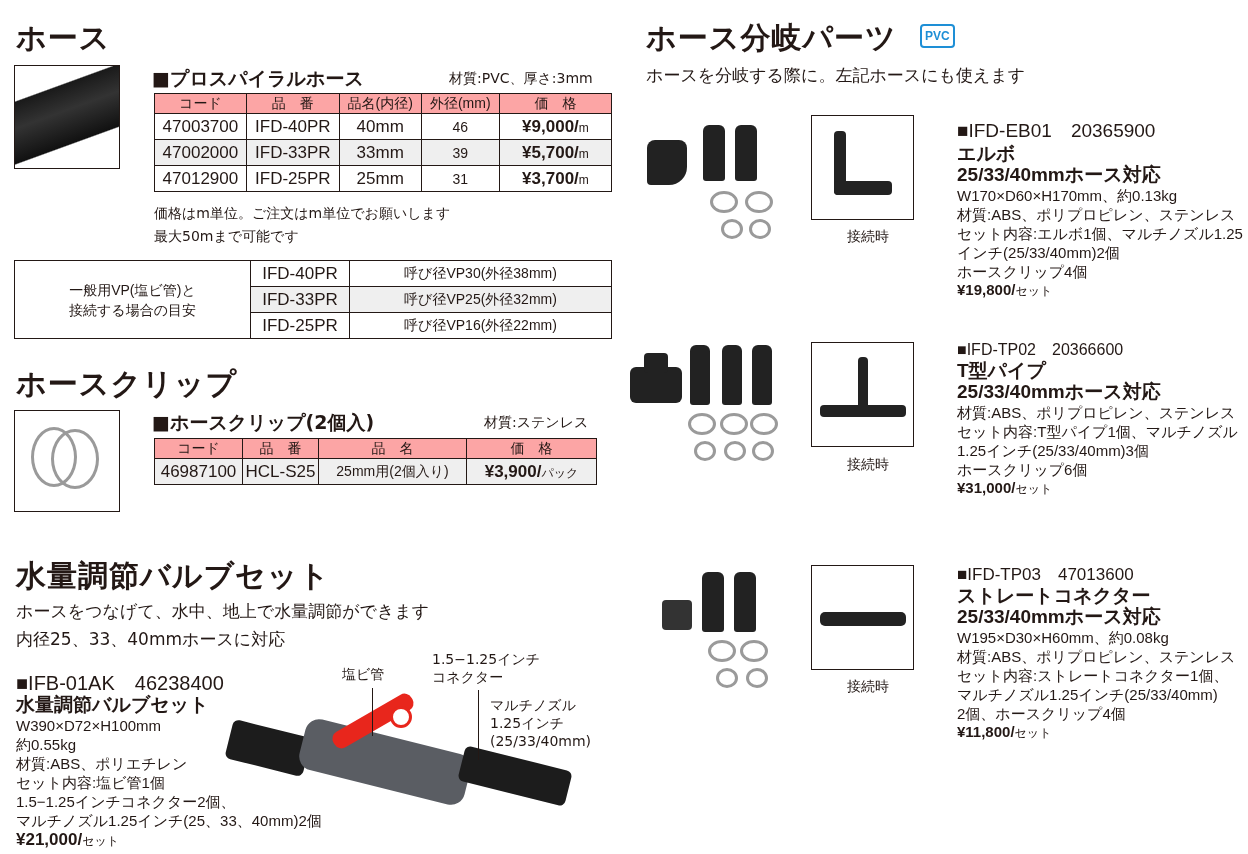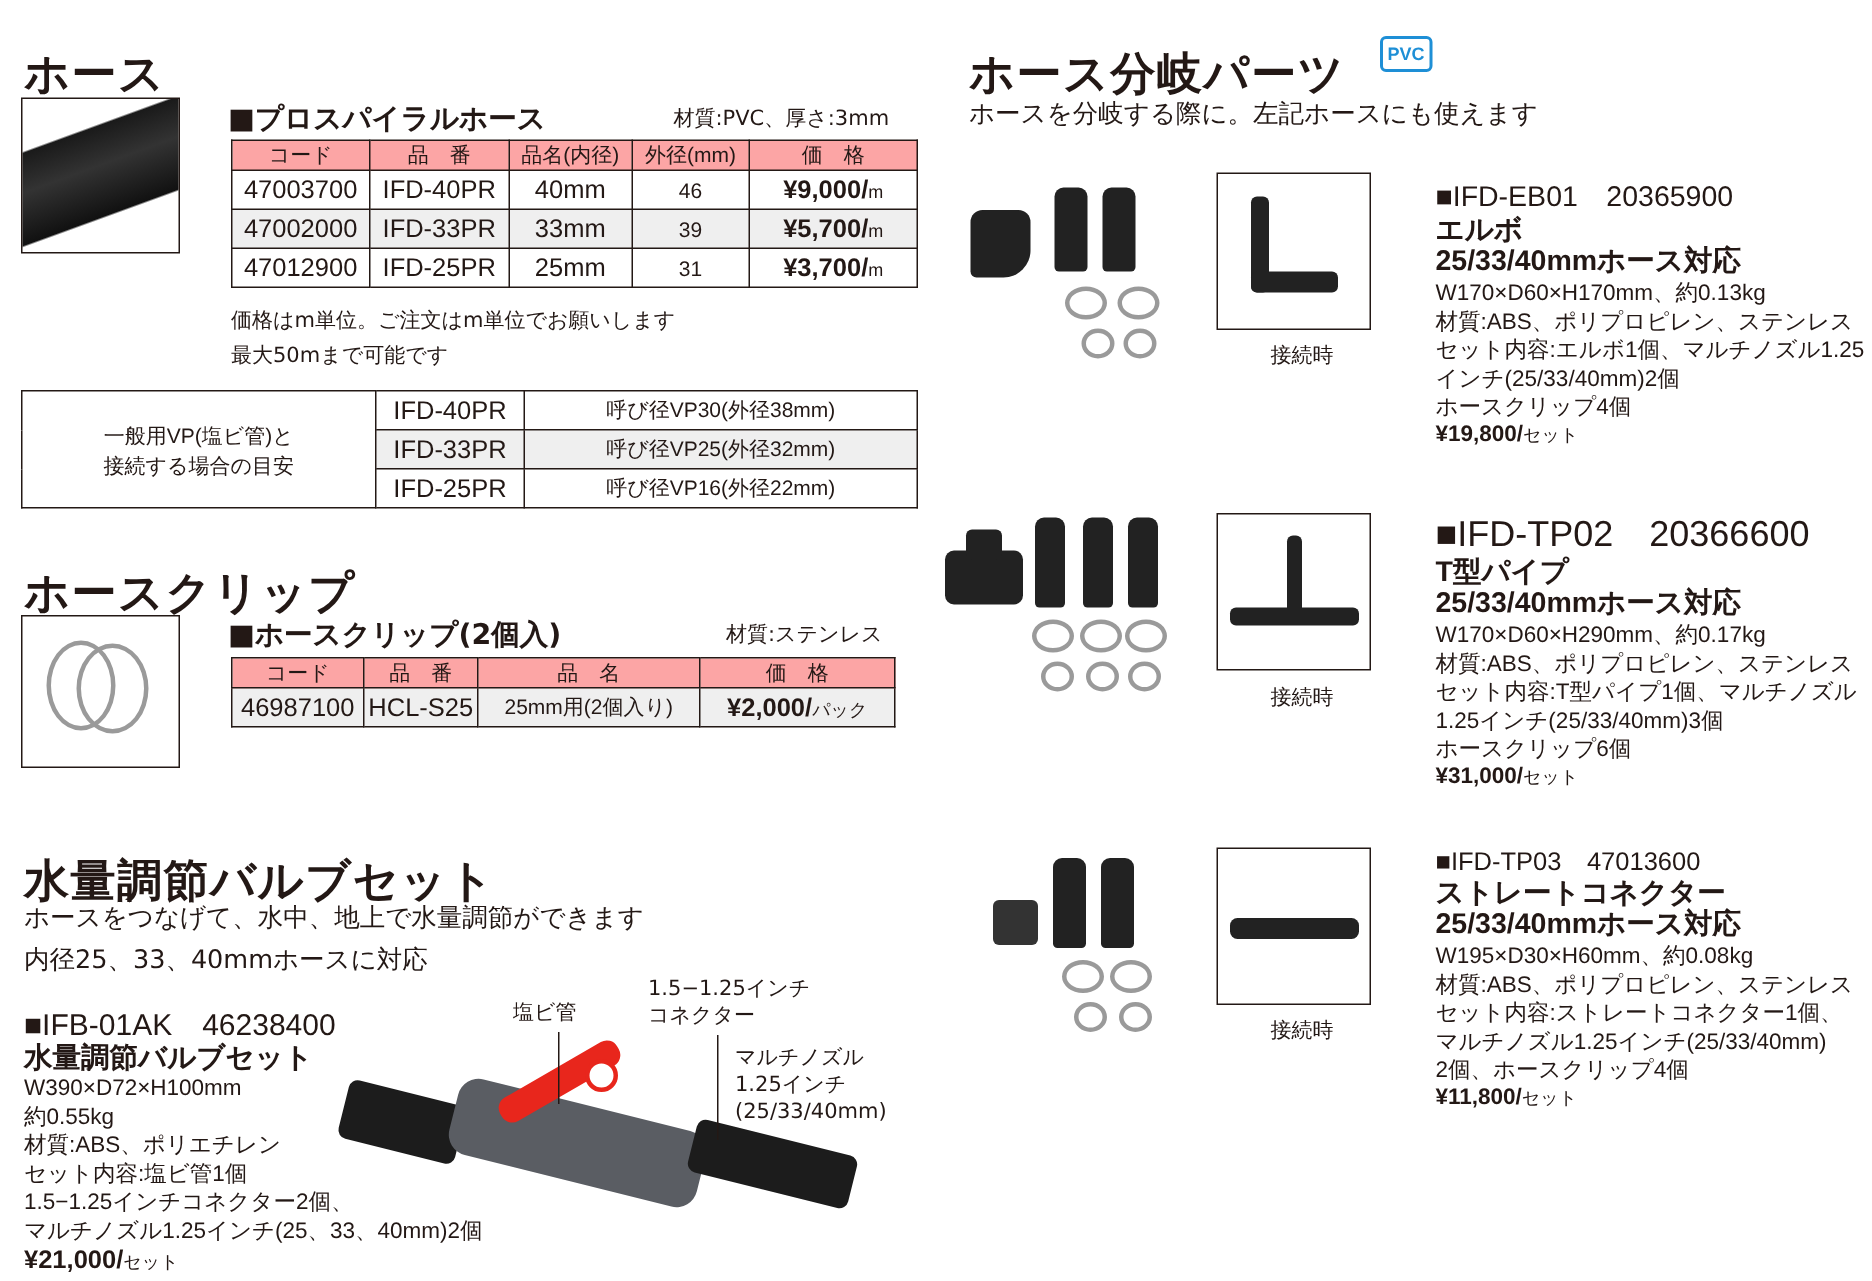--- a/index.html
+++ b/index.html
@@ -1,18 +1,18 @@
 <!DOCTYPE html>
 <html><head>
 <meta charset="utf-8">
 <style>
   * { box-sizing: border-box; margin: 0; padding: 0; }
   body { width: 1248px; height: 854px; background: #ffffff; font-family: "DejaVu Sans", sans-serif; color: #231815; position: relative; overflow: hidden; }
   .abs { position: absolute; }
-  .h1 { font-size: 30px; font-weight: bold; letter-spacing: 1px; margin-top: 11px; }
+  .h1 { font-size: 30px; font-weight: bold; letter-spacing: 1px; }
   .h2 { font-size: 19px; font-weight: bold; }
   .small { font-size: 14px; }
   .txt { font-size: 15px; line-height: 19px; }
   table { border-collapse: collapse; position: absolute; }
   td, th { border: 1px solid #231815; text-align: center; font-family: "Liberation Sans", sans-serif; }
   th { background: #fca5a5; font-weight: normal; font-size: 14px; height: 20px; }
   td { font-size: 17px; height: 26px; }
   td.bold, .bold { font-weight: bold; }
   tr.shade td { background: #efefef; }
   .unit { font-size: 12px; font-weight: normal; }
@@ -99,21 +99,21 @@
       <tr>
     <th style="width:88px">コード</th>
     <th style="width:76px">品　番</th>
     <th style="width:148px">品　名</th>
     <th>価　格</th>
   </tr>
   <tr class="shade">
     <td>46987100</td>
     <td>HCL-S25</td>
     <td style="font-size:14px">25mm用(2個入り)</td>
-    <td class="bold"><span>¥2,000/</span><span class="unit">パック</span></td>
+    <td class="bold"><span>¥3,900/</span><span class="unit">パック</span></td>
   </tr>
 </tbody>
   </table>
 
 <div class="abs h1" style="left:16px;top:556px;">水量調節バルブセット</div>
 <div class="abs" style="left:16px;top:600px;font-size:17px;">ホースをつなげて、水中、地上で水量調節ができます</div>
 <div class="abs" style="left:16px;top:628px;font-size:17px;">内径25、33、40mmホースに対応</div>
 <div class="abs h2" style="left:16px;top:670px;font-weight:normal;font-family:'Liberation Sans',sans-serif;font-size:20px;">■IFB-01AK　46238400</div>
 <div class="abs h2" style="left:16px;top:692px;">水量調節バルブセット</div>
 <div class="abs txt specs" style="left:16px;top:716px;">
@@ -188,24 +188,23 @@
   <div class="clip" style="left:66px;top:96px;width:22px;height:20px;"></div>
   <div class="clip" style="left:96px;top:96px;width:22px;height:20px;"></div>
   <div class="clip" style="left:124px;top:96px;width:22px;height:20px;"></div>
 </div>
 <div class="photo" style="left:811px;top:342px;width:103px;height:105px;">
   <div class="abs" style="left:46px;top:14px;width:10px;height:56px;background:#222;border-radius:4px;"></div>
   <div class="abs" style="left:8px;top:62px;width:86px;height:12px;background:#222;border-radius:4px;"></div>
 </div>
 <div class="abs small" style="left:847px;top:456px;">接続時</div>
 <div class="abs specs" style="left:957px;top:340px;">
-  <div style="font-size:24px;">■IFD-TP02　20366600</div>
+  <div style="font-size:16px;">■IFD-TP02　20366600</div>
   <div style="font-size:19px;font-weight:bold;line-height:20px;">T型パイプ</div>
   <div style="font-size:19px;font-weight:bold;line-height:22px;">25/33/40mmホース対応</div>
-  <div class="txt">W170×D60×H290mm、約0.17kg</div>
   <div class="txt">材質:ABS、ポリプロピレン、ステンレス</div>
   <div class="txt">セット内容:T型パイプ1個、マルチノズル</div>
   <div class="txt">1.25インチ(25/33/40mm)3個</div>
   <div class="txt">ホースクリップ6個</div>
   <div class="bold" style="font-size:15px;"><span>¥31,000/</span><span class="unit">セット</span></div>
 </div>
 
 <div class="abs" style="left:660px;top:568px;width:140px;height:130px;">
   <div class="abs" style="left:2px;top:32px;width:30px;height:30px;background:#333;border-radius:4px;"></div>
   <div class="nozzle" style="left:42px;top:4px;width:22px;height:60px;"></div>

